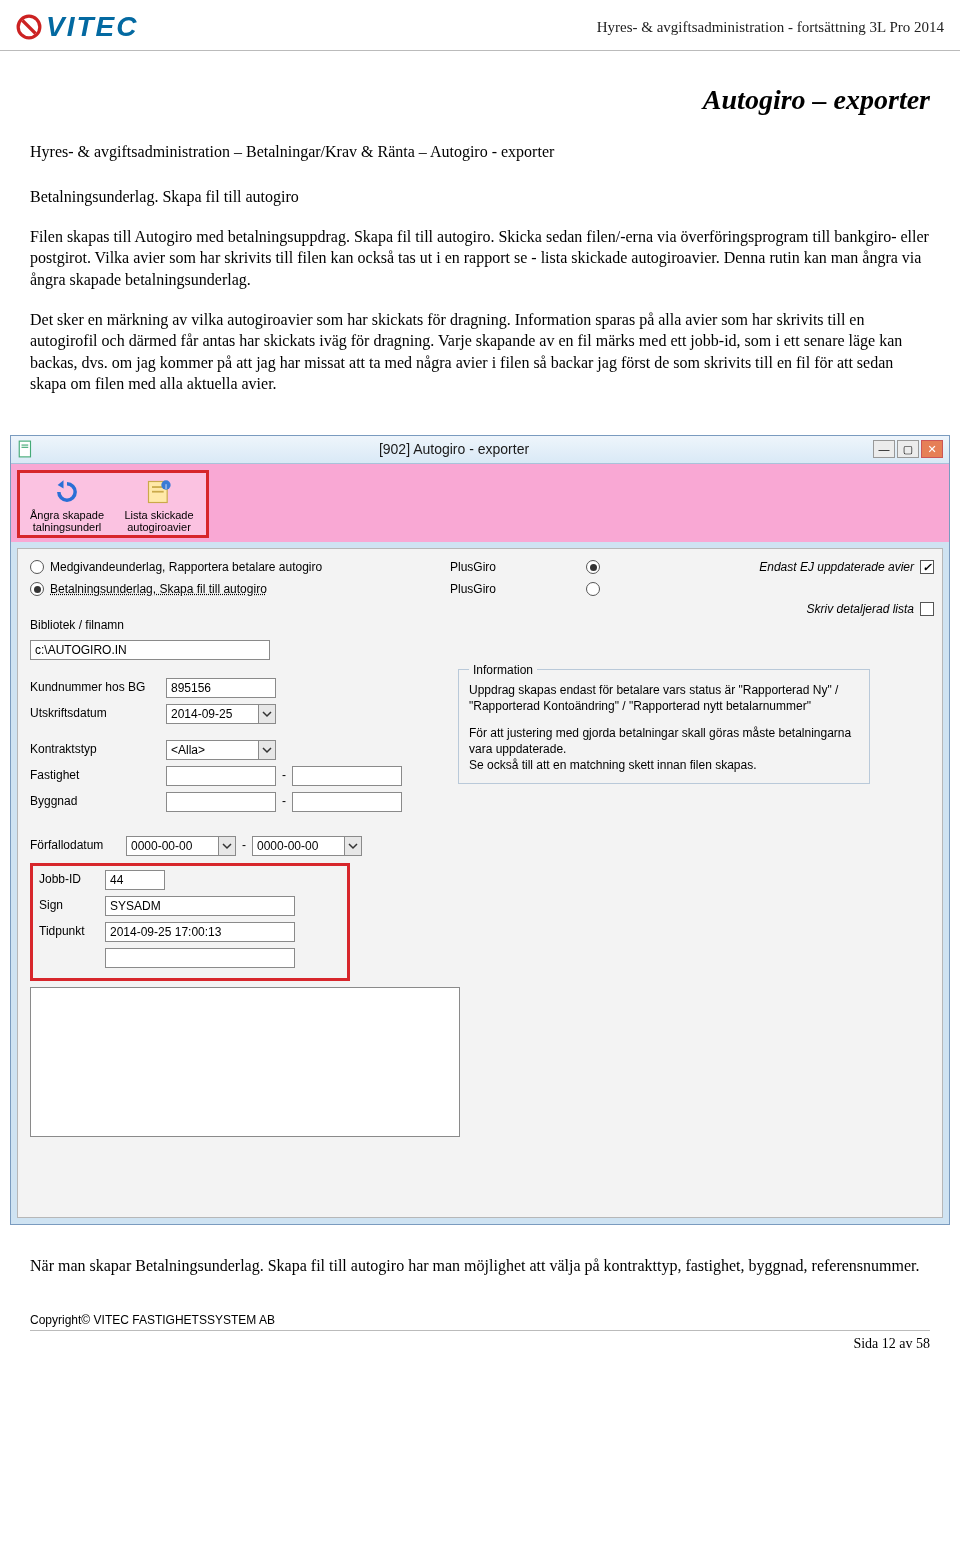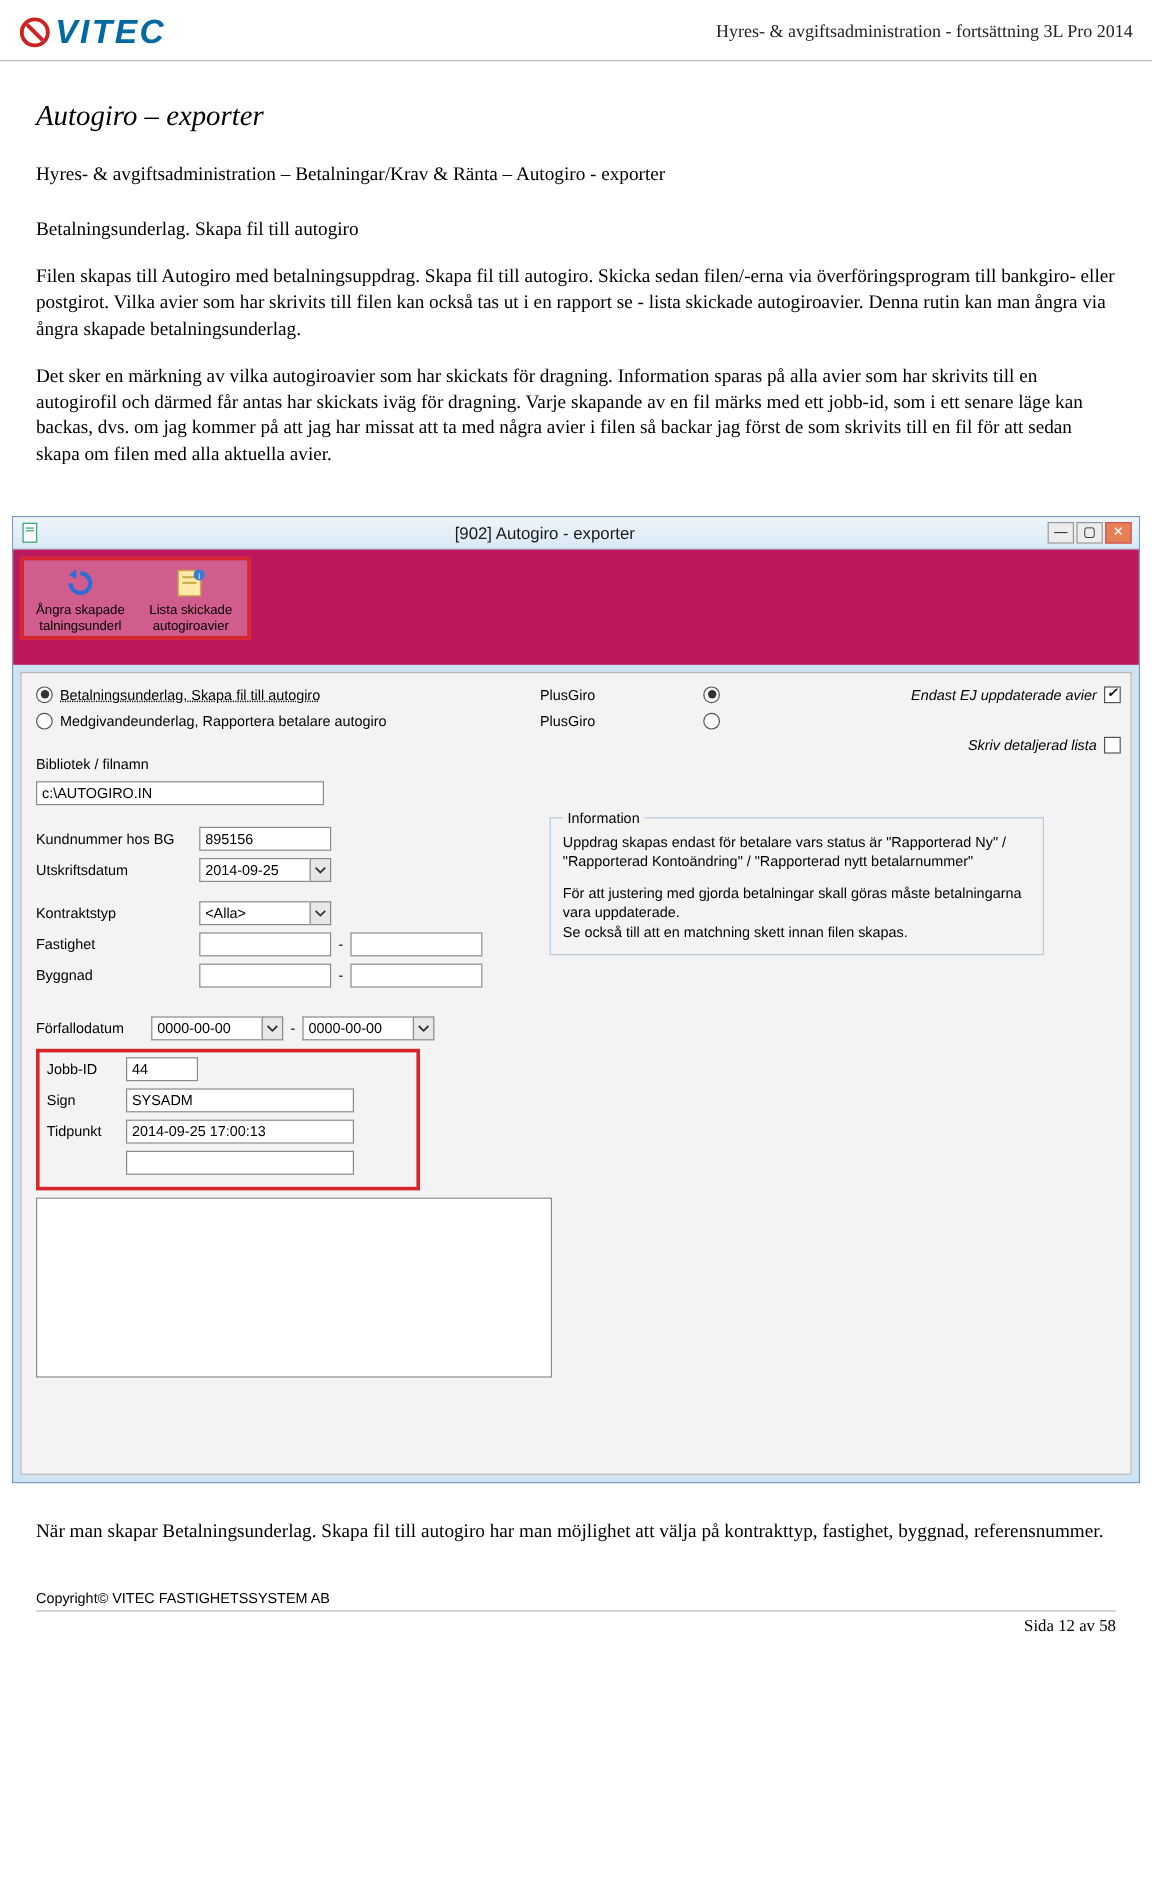--- a/index.html
+++ b/index.html
@@ -36,24 +36,25 @@
   .doc-title {
     font-family: Georgia, serif;
     font-size: 15px;
     color: #222;
   }
   .content {
     padding: 30px 30px 10px 30px;
   }
   h1.section {
     font-family: Georgia, serif;
-    font-size: 24px;
-    font-weight: normal;
+    font-size: 28px;
+    font-weight: bold;
     font-style: italic;
     margin-bottom: 22px;
+    text-align: right;
   }
   p { margin-bottom: 18px; }
   .breadcrumb { margin-bottom: 24px; }
   .para { margin-bottom: 18px; }
 
   
   .app-window {
     margin: 12px 10px 0 10px;
     border: 1px solid #7a9bbf;
     background: #cfe3f2;
@@ -82,22 +83,22 @@
     display:flex; align-items:center; justify-content:center;
     font-size: 11px;
     font-family: Arial, sans-serif;
   }
   .win-btn.close { background:#e67f56; color:#fff; border-color:#c55; }
   .doc-icon {
     width: 18px; height: 18px;
     display:inline-block;
   }
   .toolbar-area {
-    background: #be185d;
-    padding: 6px 6px 21px 6px;
+    background: #f9a8d4;
+    padding: 6px 6px 4px 6px;
     display:flex;
   }
   .toolbar-group {
     display:flex;
     border: 3px solid #d7262b;
     padding: 4px 4px 0 4px;
     gap: 6px;
     background:rgba(255,255,255,0.3);
   }
   .tool-btn {
@@ -252,26 +253,26 @@
         </div>
         <div>Lista skickade autogiroavier</div>
       </div>
     </div>
   </div>
 
   <div class="form-panel clearfix">
 
     <div class="col-left">
       <div class="form-row">
+        <span class="radio"></span>
+        <label>Medgivandeunderlag, Rapportera betalare autogiro</label>
+      </div>
+      <div class="form-row">
         <span class="radio checked"></span>
         <label class="underline-sel">Betalningsunderlag, Skapa fil till autogiro</label>
-      </div>
-      <div class="form-row">
-        <span class="radio"></span>
-        <label>Medgivandeunderlag, Rapportera betalare autogiro</label>
       </div>
 
       <div style="height:14px"></div>
       <div class="form-row">
         <label>Bibliotek / filnamn</label>
       </div>
       <div class="form-row">
         <input class="txt" style="width: 240px;" value="c:\AUTOGIRO.IN">
       </div>
 

